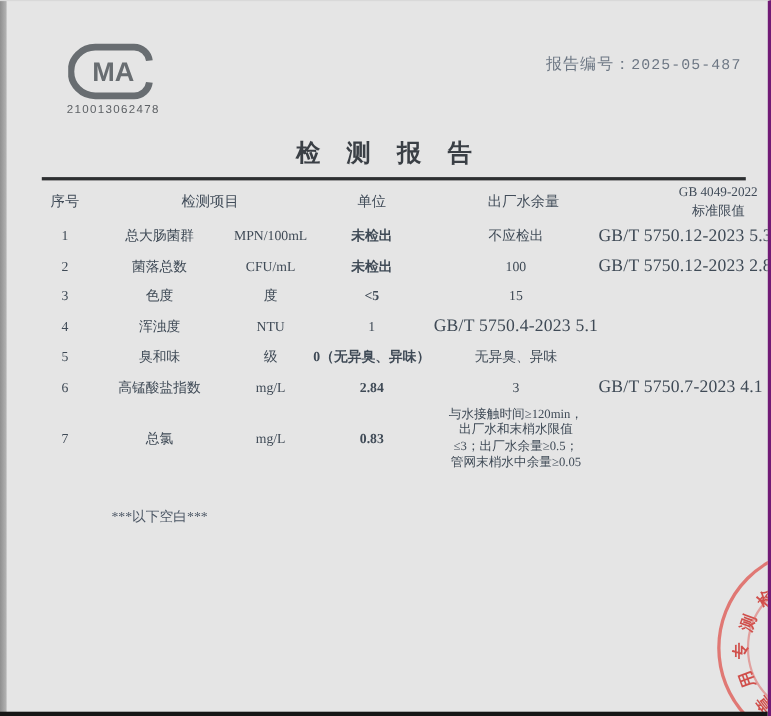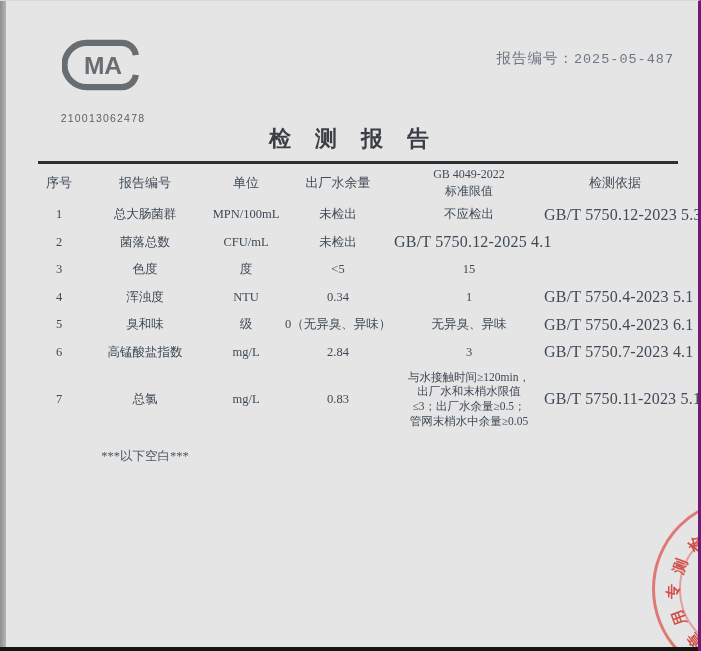--- a/index.html
+++ b/index.html
@@ -24,21 +24,21 @@
     position:absolute; left:0; right:0; bottom:0; height:4px;
     background:#161616;
   }
 
   
   .hdr { position:absolute; left:0; top:0; right:0; height:110px; }
   .cma { position:absolute; left:58px; top:36px; width:90px; text-align:center; }
   .cma svg { display:block; margin:0 auto; }
   .cma-number {
     font-family:"Liberation Sans","DejaVu Sans",sans-serif;
-    font-size:10.5px; letter-spacing:1.2px; color:#5d6165; margin-top:19px;
+    font-size:10.5px; letter-spacing:1.2px; color:#5d6165; margin-top:1px;
   }
   .report-no {
     position:absolute; right:24px; top:48px;
     font-size:14.5px; color:#6d7784; letter-spacing:1px;
     font-family:"Liberation Serif","DejaVu Serif",serif;
   }
   .report-no .num { font-family:"Liberation Mono","DejaVu Sans Mono",monospace; font-size:13.5px; }
 
   
   .title {
@@ -56,30 +56,30 @@
   .table {
     position:absolute; left:38px; top:163px; width:648px;
     color:#3f4a56; font-size:12.5px;
   }
   .row {
     display:grid;
     grid-template-columns:42px 130px 72px 112px 150px 142px;
     align-items:center;
   }
   .cell { text-align:center; line-height:1.35; }
-  .thead { min-height:37px; font-size:13px; color:#414c59; }
+  .thead { min-height:37px; font-size:13px; color:#414c59;gap:46px; }
   .thead .limit { font-size:12px; }
   .r { min-height:27.5px; }
   .r7 { min-height:62px; padding:2px 0 4px; }
   .limit { white-space:pre-line; }
   .r7 .limit { font-size:11.5px; line-height:1.28; }
-  .result { white-space:nowrap; }
+  .result { white-space:nowrap;font-weight:bold; }
   .basis { font-size:16px; letter-spacing:0.2px; white-space:nowrap; }
   .footer-note {
-    margin-top:14px;
+    margin-top:28px;
     display:grid; grid-template-columns:42px 130px 1fr;
   }
   .footer-note span { grid-column:2; text-align:center; color:#4a5563; font-size:12.5px; }
 
   
   .seal {
     position:absolute; left:652px; top:497px; width:176px; height:176px;
     border:3px solid rgba(222,92,87,0.8); border-radius:50%;
   }
   .seal::after {
@@ -115,21 +115,21 @@
       <span>报告编号：</span><span class="num">2025-05-487</span>
     </div>
   </div>
 
   <div class="title">检测报告</div>
   <div class="rule"></div>
 
   <div class="table">
     <div class="row thead">
       <div class="cell">序号</div>
-      <div class="cell">报告编号</div>
+      <div class="cell">检测项目</div>
       <div class="cell">单位</div>
       <div class="cell">出厂水余量</div>
       <div class="cell limit">GB 4049-2022
 标准限值</div>
       <div class="cell">检测依据</div>
     </div>
 
     <div class="row r">
       <div class="cell">1</div>
       <div class="cell">总大肠菌群</div>
@@ -137,68 +137,66 @@
       <div class="cell result">未检出</div>
       <div class="cell limit">不应检出</div>
       <div class="cell basis">GB/T 5750.12-2023 5.3</div>
     </div>
 
     <div class="row r">
       <div class="cell">2</div>
       <div class="cell">菌落总数</div>
       <div class="cell">CFU/mL</div>
       <div class="cell result">未检出</div>
-      <div class="cell basis">GB/T 5750.12-2025 4.1</div>
+      <div class="cell limit">100</div>
+      <div class="cell basis">GB/T 5750.12-2023 2.8</div>
     </div>
 
     <div class="row r">
       <div class="cell">3</div>
       <div class="cell">色度</div>
       <div class="cell">度</div>
       <div class="cell result">&lt;5</div>
       <div class="cell limit">15</div>
     </div>
 
     <div class="row r">
       <div class="cell">4</div>
       <div class="cell">浑浊度</div>
       <div class="cell">NTU</div>
-      <div class="cell result">0.34</div>
       <div class="cell limit">1</div>
       <div class="cell basis">GB/T 5750.4-2023 5.1</div>
     </div>
 
     <div class="row r">
       <div class="cell">5</div>
       <div class="cell">臭和味</div>
       <div class="cell">级</div>
       <div class="cell result">0（无异臭、异味）</div>
       <div class="cell limit">无异臭、异味</div>
-      <div class="cell basis">GB/T 5750.4-2023 6.1</div>
     </div>
 
     <div class="row r">
       <div class="cell">6</div>
       <div class="cell">高锰酸盐指数</div>
       <div class="cell">mg/L</div>
       <div class="cell result">2.84</div>
       <div class="cell limit">3</div>
       <div class="cell basis">GB/T 5750.7-2023 4.1</div>
     </div>
 
     <div class="row r r7">
       <div class="cell">7</div>
       <div class="cell">总氯</div>
       <div class="cell">mg/L</div>
       <div class="cell result">0.83</div>
       <div class="cell limit">与水接触时间≥120min，
 出厂水和末梢水限值
 ≤3；出厂水余量≥0.5；
 管网末梢水中余量≥0.05</div>
-      <div class="cell basis">GB/T 5750.11-2023 5.1</div>
     </div>
 
     <div class="footer-note">
       <span>***以下空白***</span>
     </div>
   </div>
 
   <div class="seal">
     <span class="ch ch1">检</span>
     <span class="ch ch2">测</span>

